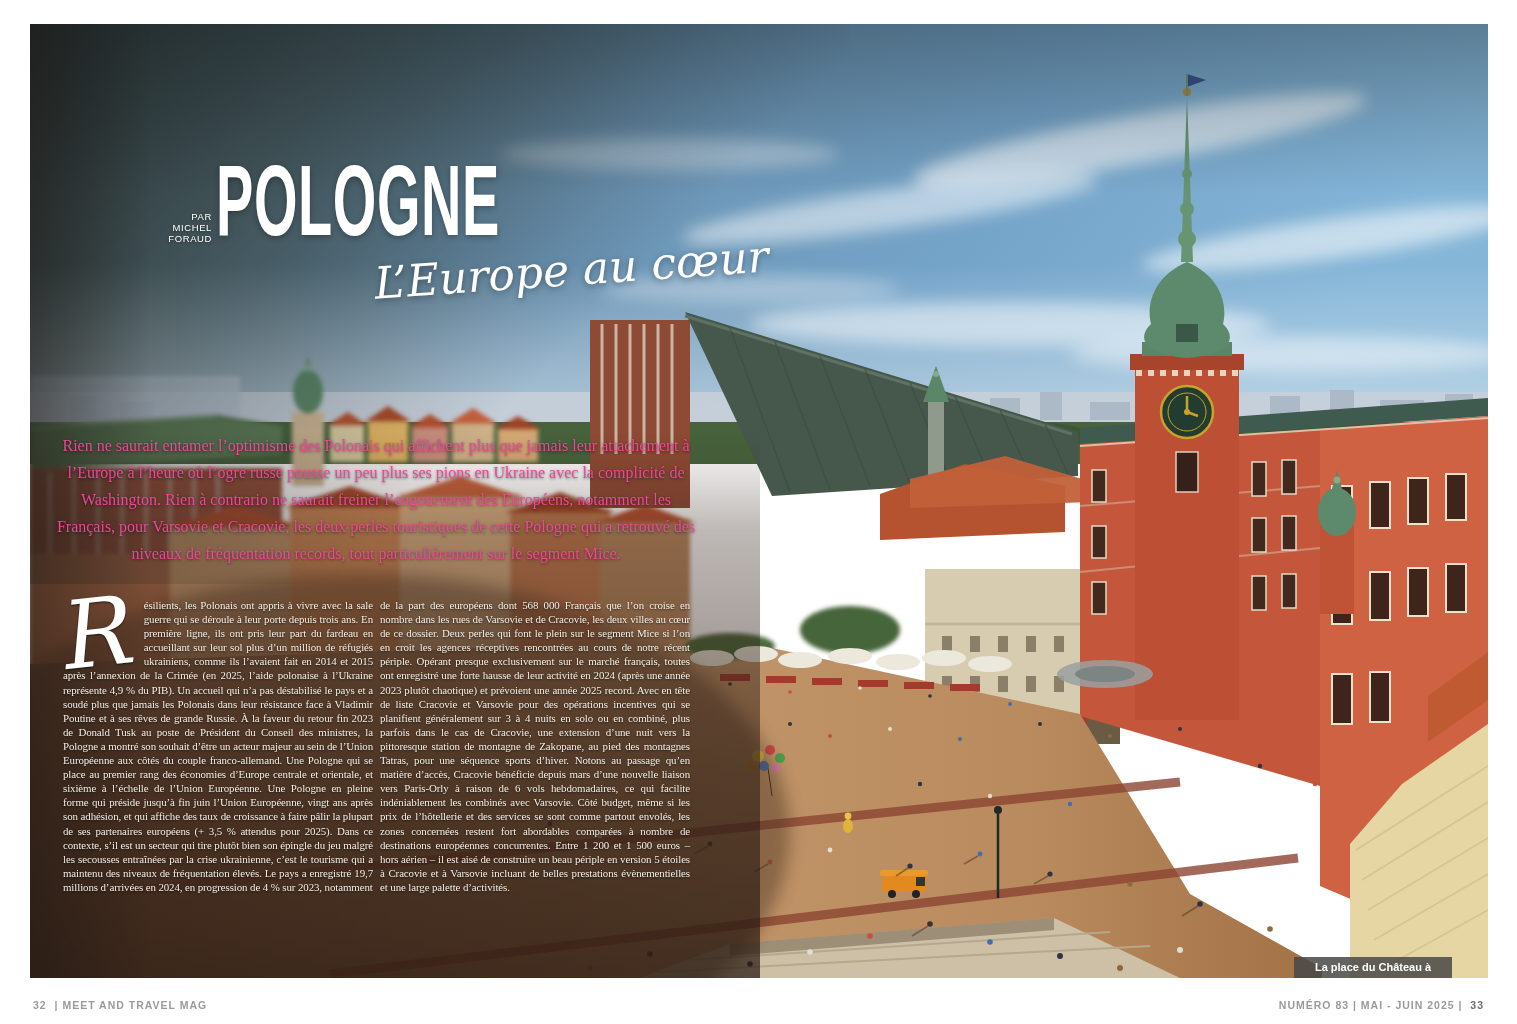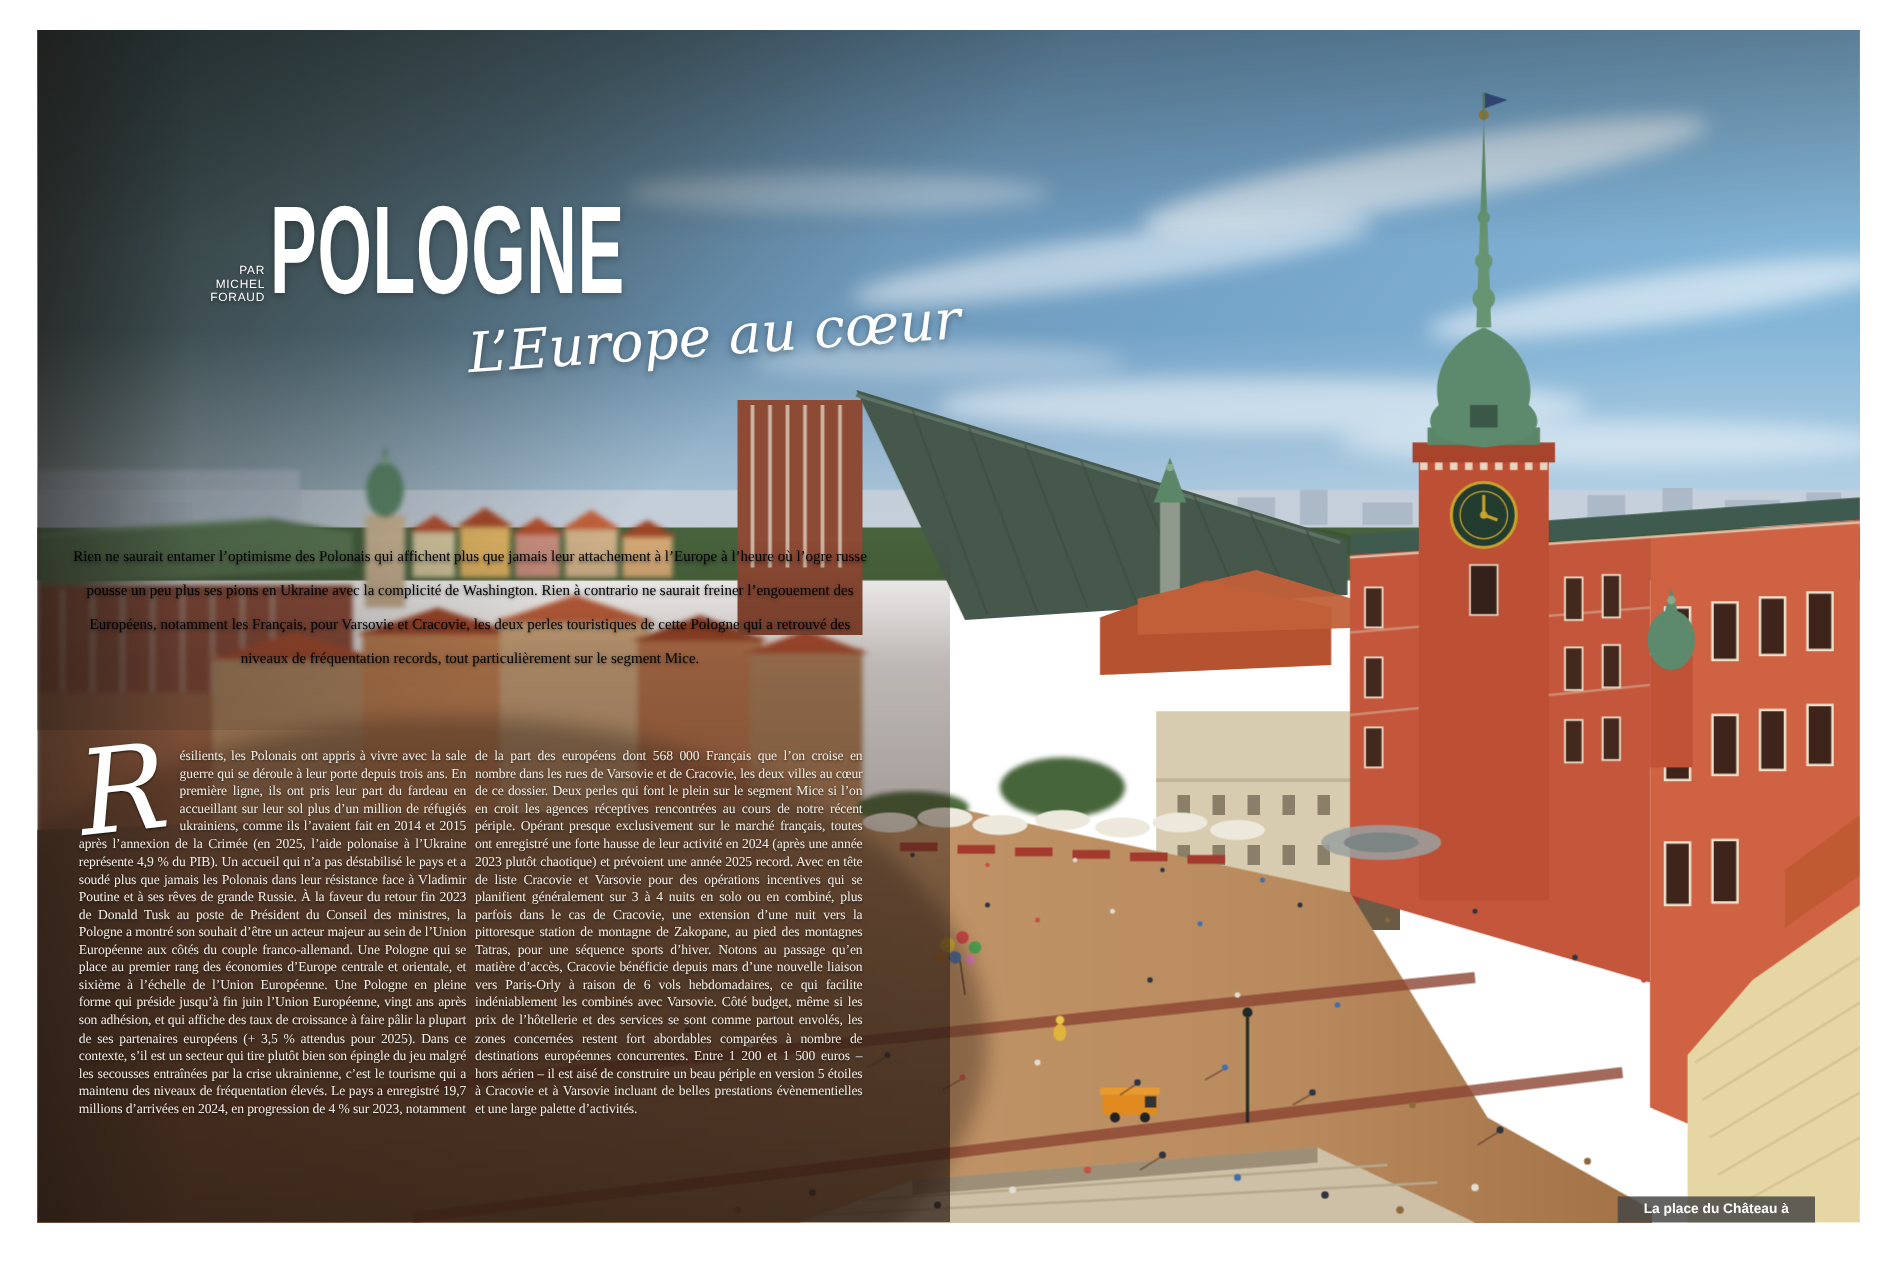--- a/index.html
+++ b/index.html
@@ -13,22 +13,22 @@
           font-family:"Liberation Sans",sans-serif;font-weight:normal;font-size:9.5px;
           line-height:11px;letter-spacing:.6px;color:#fff;white-space:pre-line;
           text-shadow:0 1px 3px rgba(0,0,0,.5);}
   .title{position:absolute;left:216px;top:150px;color:#fff;
          font-family:"Liberation Sans",sans-serif;font-weight:bold;font-size:100px;
          line-height:1;letter-spacing:1px;transform:scaleX(.56);transform-origin:left top;
          text-shadow:0 2px 8px rgba(0,0,0,.30);white-space:nowrap;}
   .subtitle{position:absolute;left:374px;top:246px;width:340px;color:#fff;
             font-family:"DejaVu Serif",serif;font-style:italic;font-size:44px;
             transform:rotate(-4deg);text-shadow:0 2px 6px rgba(0,0,0,.35);white-space:nowrap;}
-  .intro{position:absolute;left:56px;top:432px;width:640px;text-align:center;color:#000000;
-         font-size:12px;line-height:27px;text-shadow:0 1px 3px rgba(0,0,0,.55);}
+  .intro{position:absolute;left:56px;top:432px;width:640px;text-align:center;color:#ec4899;
+         font-size:16px;line-height:27px;text-shadow:0 1px 3px rgba(0,0,0,.55);}
   .bodycol{position:absolute;top:598px;width:310px;text-align:justify;color:#f3efe7;
            font-size:10.9px;line-height:14.1px;letter-spacing:-.1px;
            text-shadow:0 1px 2px rgba(0,0,0,.6);}
   .col1{left:63px;} .col2{left:380px;}
   .dropcap{float:left;font-family:"DejaVu Serif",serif;font-style:italic;color:#fff;
            font-size:94px;line-height:58px;padding:6px 10px 0 0;transform:rotate(-6deg);}
   .caption{position:absolute;left:1294px;top:957px;width:158px;height:21px;
            background:rgba(72,72,70,.85);color:#fff;font-family:"Liberation Sans",sans-serif;
            font-weight:bold;font-size:11px;line-height:21px;text-align:center;}
   .footer{position:absolute;top:999px;left:33px;right:33px;height:16px;
@@ -460,14 +460,24 @@
 
   <div class="bodycol col1">
     <span class="dropcap">R</span><span>ésilients, les Polonais ont appris à vivre avec la sale guerre qui se déroule à leur porte depuis trois ans. En première ligne, ils ont pris leur part du fardeau en accueillant sur leur sol plus d’un million de réfugiés ukrainiens, comme ils l’avaient fait en 2014 et 2015 après l’annexion de la Crimée (en 2025, l’aide polonaise à l’Ukraine représente 4,9 % du PIB). Un accueil qui n’a pas déstabilisé le pays et a soudé plus que jamais les Polonais dans leur résistance face à Vladimir Poutine et à ses rêves de grande Russie. À la faveur du retour fin 2023 de Donald Tusk au poste de Président du Conseil des ministres, la Pologne a montré son souhait d’être un acteur majeur au sein de l’Union Européenne aux côtés du couple franco-allemand. Une Pologne qui se place au premier rang des économies d’Europe centrale et orientale, et sixième à l’échelle de l’Union Européenne. Une Pologne en pleine forme qui préside jusqu’à fin juin l’Union Européenne, vingt ans après son adhésion, et qui affiche des taux de croissance à faire pâlir la plupart de ses partenaires européens (+ 3,5 % attendus pour 2025). Dans ce contexte, s’il est un secteur qui tire plutôt bien son épingle du jeu malgré les secousses entraînées par la crise ukrainienne, c’est le tourisme qui a maintenu des niveaux de fréquentation élevés. Le pays a enregistré 19,7 millions d’arrivées en 2024, en progression de 4 % sur 2023, notamment</span>
   </div>
   <div class="bodycol col2">
     <span>de la part des européens dont 568 000 Français que l’on croise en nombre dans les rues de Varsovie et de Cracovie, les deux villes au cœur de ce dossier. Deux perles qui font le plein sur le segment Mice si l’on en croit les agences réceptives rencontrées au cours de notre récent périple. Opérant presque exclusivement sur le marché français, toutes ont enregistré une forte hausse de leur activité en 2024 (après une année 2023 plutôt chaotique) et prévoient une année 2025 record. Avec en tête de liste Cracovie et Varsovie pour des opérations incentives qui se planifient généralement sur 3 à 4 nuits en solo ou en combiné, plus parfois dans le cas de Cracovie, une extension d’une nuit vers la pittoresque station de montagne de Zakopane, au pied des montagnes Tatras, pour une séquence sports d’hiver. Notons au passage qu’en matière d’accès, Cracovie bénéficie depuis mars d’une nouvelle liaison vers Paris-Orly à raison de 6 vols hebdomadaires, ce qui facilite indéniablement les combinés avec Varsovie. Côté budget, même si les prix de l’hôtellerie et des services se sont comme partout envolés, les zones concernées restent fort abordables comparées à nombre de destinations européennes concurrentes. Entre 1 200 et 1 500 euros – hors aérien – il est aisé de construire un beau périple en version 5 étoiles à Cracovie et à Varsovie incluant de belles prestations évènementielles et une large palette d’activités.</span>
   </div>
 
   <div class="caption">La place du Château à Varsovie</div>
 
+  <div class="footer">
+    <span class="fl">
+      <span>32</span>&nbsp;
+      <span>|  MEET AND TRAVEL MAG</span>
+    </span>
+    <span class="fr">
+      <span>NUMÉRO 83  |  MAI - JUIN 2025  |</span>&nbsp;
+      <span class="pg">33</span>
+    </span>
+  </div>
 
 </div>
 
 </body></html>

